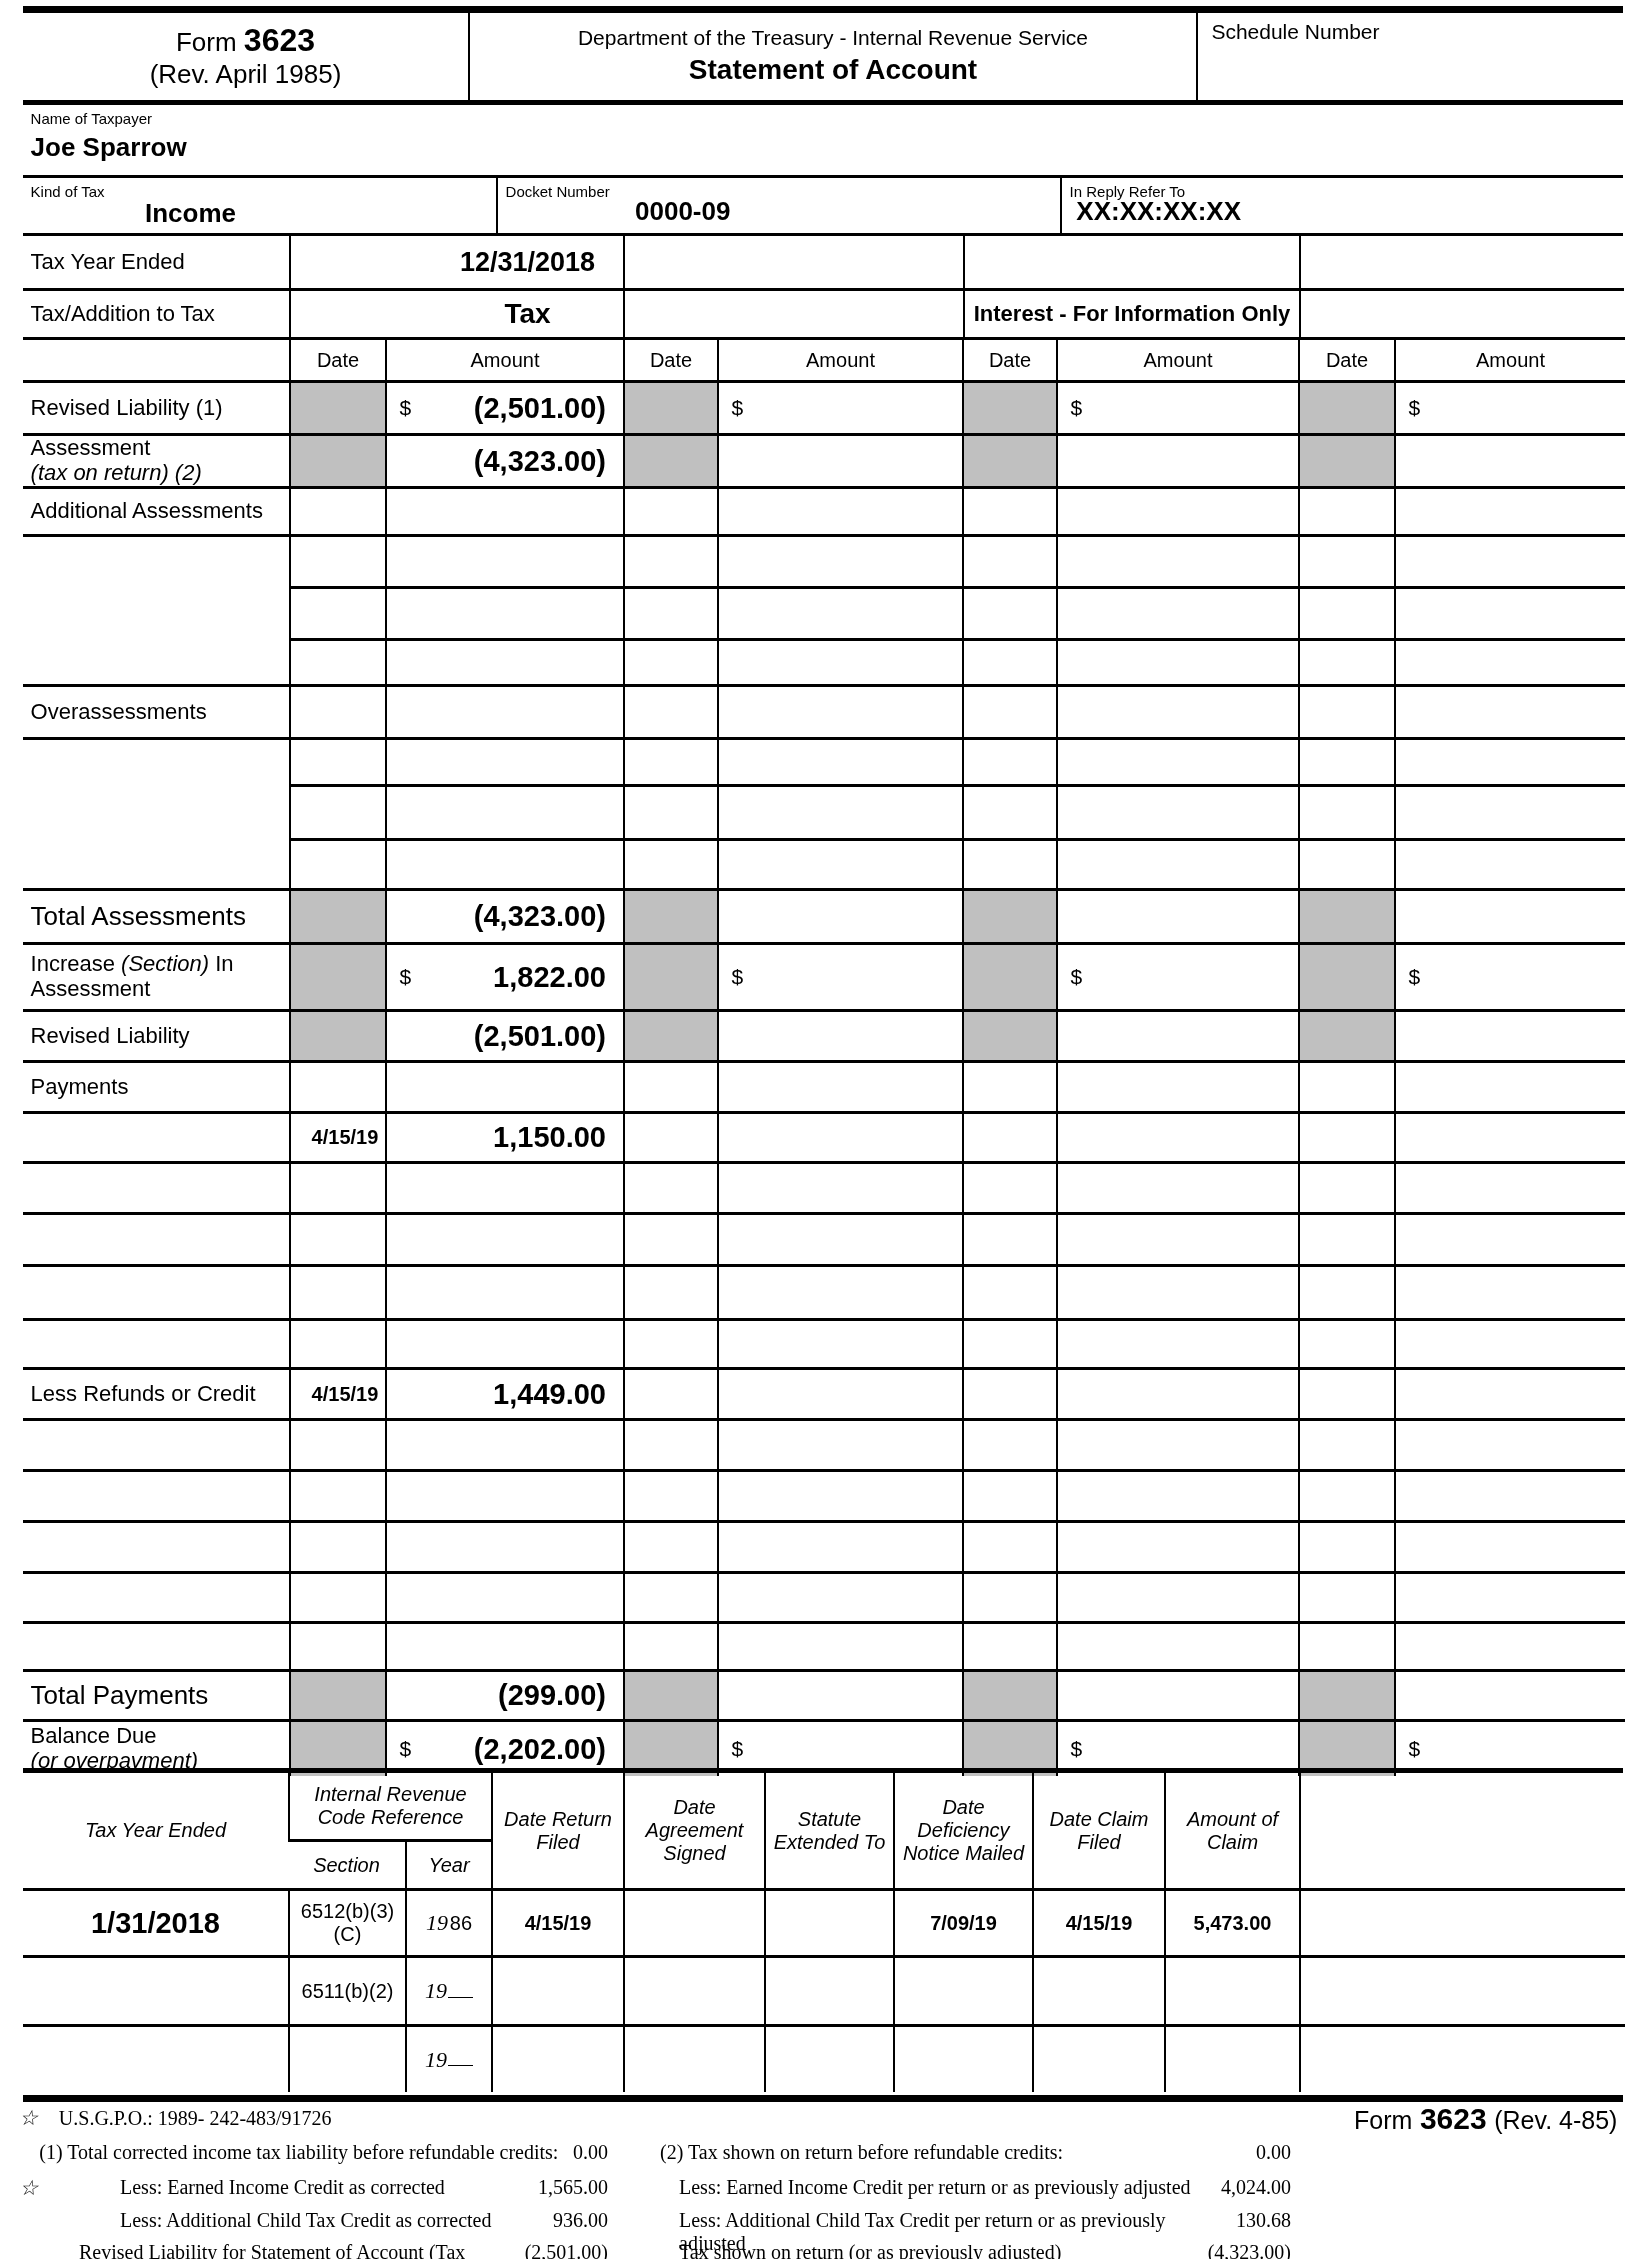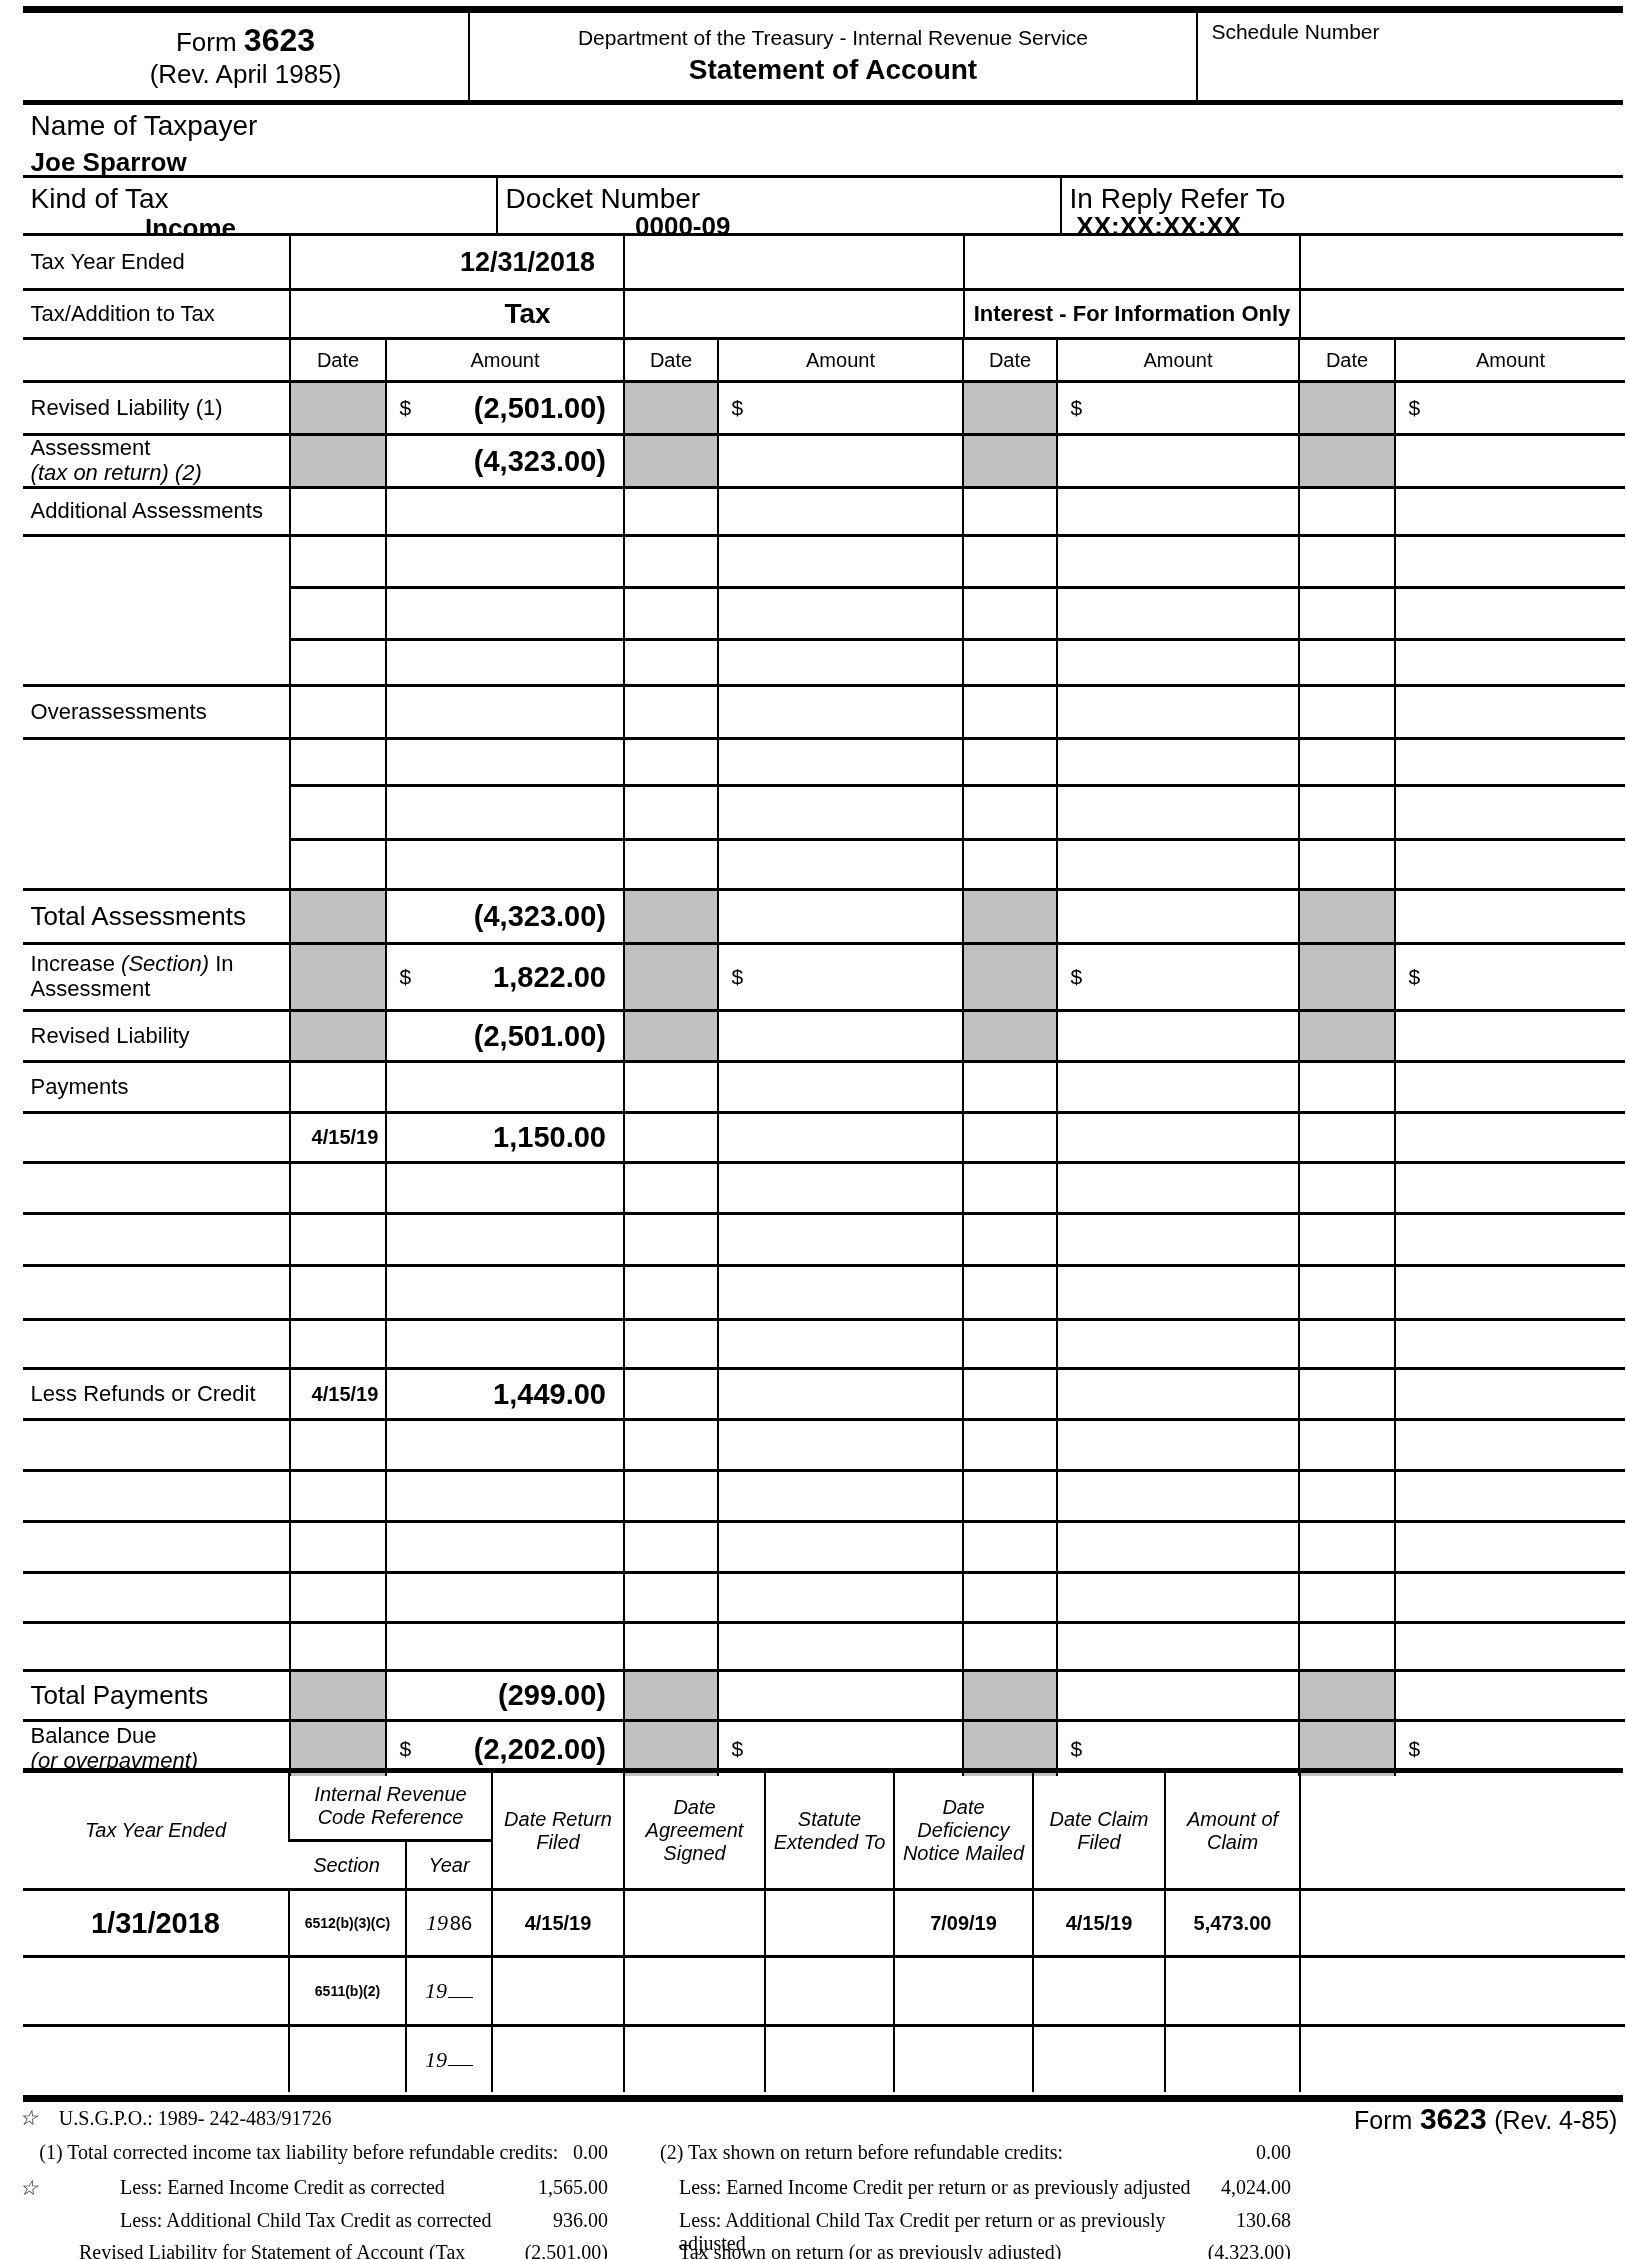--- a/index.html
+++ b/index.html
@@ -17,21 +17,21 @@
   .form-line { font-size: 26px; }
   .form-line b { font-size: 32px; }
   .rev-line { font-size: 26px; }
   .dept-line { font-size: 21px; margin-bottom: 3.8px; }
   .stmt-title { font-size: 28px; font-weight: bold; }
   .sched-label { font-size: 21px; }
 
   
   .namesec { position: absolute; top: 105px; left: 23px; width: 1600px; height: 73px;
              border-bottom: 3.8px solid #000; }
-  .small-label { font-size: 28px; padding: 4.8px 0 0 7.6px; }
+  .small-label { font-size: 15px; padding: 4.8px 0 0 7.6px; }
   .name-value { font-size: 26px; font-weight: bold; padding: 5.7px 0 0 7.6px; }
   .kindrow { position: absolute; top: 178px; left: 23px; width: 1600px; height: 58px;
              border-bottom: 3.8px solid #000; display: grid; grid-template-columns: 473px 564px 563px; }
   .kcell { overflow: hidden; }
   .kcell + .kcell { border-left: 2.9px solid #000; }
   .kval { font-size: 26px; font-weight: bold; line-height: 1; }
   .kval.income { padding-left: 122px; }
   .kval.docket { padding-left: 137px; margin-top: -1.9px; }
   .kval.reply  { padding-left: 14.3px; margin-top: -1.9px; }
 
@@ -77,21 +77,21 @@
   .ch.h2 { grid-column: 6; grid-row: 1 / 3; }
   .ch.h3 { grid-column: 7; grid-row: 1 / 3; }
   .ch.h4 { grid-column: 8; grid-row: 1 / 3; }
   .ch.h5 { grid-column: 9; grid-row: 1 / 3; }
   .ch.hempty { grid-column: 10; grid-row: 1 / 3; }
   .crow { display: grid; }
   .ccell { border-top: 3.8px solid #000; border-left: 2.9px solid #000; display: flex;
            align-items: center; justify-content: center; text-align: center; overflow: hidden; }
   .ccell:first-child { border-left: none; }
   .cty { font-size: 29px; font-weight: bold; }
-  .csec { font-size: 14px; font-weight: bold; }
+  .csec { font-size: 20px; font-weight: normal; }
   .cyr { font-size: 20px; }
   .cyr .ypre { font-family: "Liberation Serif", serif; font-style: italic; font-size: 22px; }
   .cyr .yval { margin-left: 1.9px; }
   .cyr .yblank { display: inline-block; width: 25px; height: 13.4px;
                  border-bottom: 1.9px solid #000; margin-left: 1px; }
   .cval { font-size: 20px; font-weight: bold; }
 
   
   .serif { font-family: "Liberation Serif", serif; }
   .gpo { position: absolute; left: 19px; top: 2106px; font-size: 20px; display: flex; align-items: baseline; }

